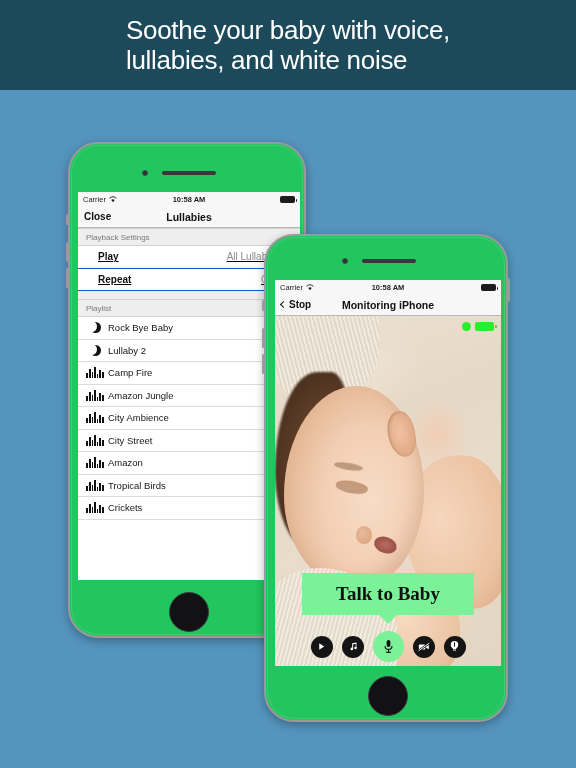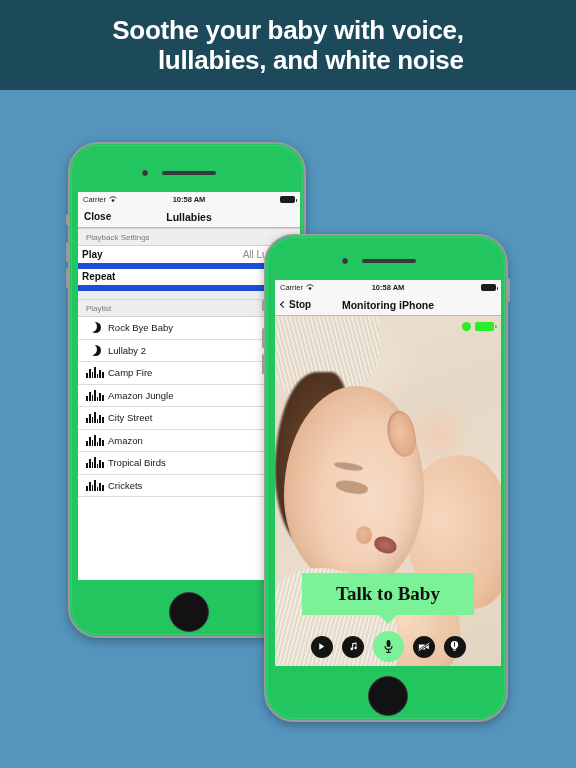--- a/index.html
+++ b/index.html
@@ -13,23 +13,23 @@
 
   
   .header-band {
     position: absolute; left: 0; top: 0; width: 576px; height: 90px;
     background: #1d4a5b;
     display: flex; align-items: center; justify-content: center;
   }
   .headline {
     color: #ffffff;
     font-size: 26px;
-    font-weight: bold;
+    font-weight: normal;
     line-height: 1.16;
-    text-align: right;
+    text-align: left;
     letter-spacing: -0.3px;
     padding: 0 26px;
     white-space: pre-line;
   }
 
   
   .bg-body {
     position: absolute; left: 0; top: 90px; width: 576px; height: 678px;
     background: #5494bd;
   }
@@ -134,23 +134,24 @@
   .sec-header {
     background: #eeeeee;
     border-top: 1px solid #d2d2d2;
     border-bottom: 1px solid #d2d2d2;
     font-size: 8px; color: #7a7a7a;
     padding: 4px 8px 3px 8px;
   }
   .row {
     height: 22.5px;
     display: flex; align-items: center;
-    padding: 0 4px;
-    border-bottom: 6px solid #1d4ed8;
+    padding: 0 20px;
+    border-bottom: 1px solid #1d4ed8;
     background: #fff;
+    text-decoration: underline;
   }
   .row-label { font-size: 10px; font-weight: bold; color: #111; }
   .row-value { margin-left: auto; font-size: 10px; color: #8b8b8b; white-space: nowrap; }
   .track { height: 22.5px; display: flex; align-items: center; padding: 0 8px; border-bottom: 1px solid #dcdcdc; background:#fff; }
   .track-ico { width: 18px; display: flex; align-items: center; justify-content: center; flex: none; }
   .track-name { font-size: 9.5px; color: #151515; margin-left: 4px; }
   .moon {
     width: 11px; height: 11px;
     border-radius: 50%;
     background: #111;
@@ -413,20 +414,34 @@
                 <i style="height:5px"></i>
                 <i style="height:9px"></i>
                 <i style="height:6px"></i>
                 <i style="height:11px"></i>
                 <i style="height:4px"></i>
                 <i style="height:8px"></i>
                 <i style="height:6px"></i>
               </span>
           </span>
           <span class="track-name">Amazon Jungle</span>
+        </div>
+        <div class="track">
+          <span class="track-ico">
+            <span class="eq">
+                <i style="height:5px"></i>
+                <i style="height:9px"></i>
+                <i style="height:6px"></i>
+                <i style="height:11px"></i>
+                <i style="height:4px"></i>
+                <i style="height:8px"></i>
+                <i style="height:6px"></i>
+              </span>
+          </span>
+          <span class="track-name">City Ambience</span>
         </div>
         <div class="track">
           <span class="track-ico">
             <span class="eq">
                 <i style="height:5px"></i>
                 <i style="height:9px"></i>
                 <i style="height:6px"></i>
                 <i style="height:11px"></i>
                 <i style="height:4px"></i>
                 <i style="height:8px"></i>

